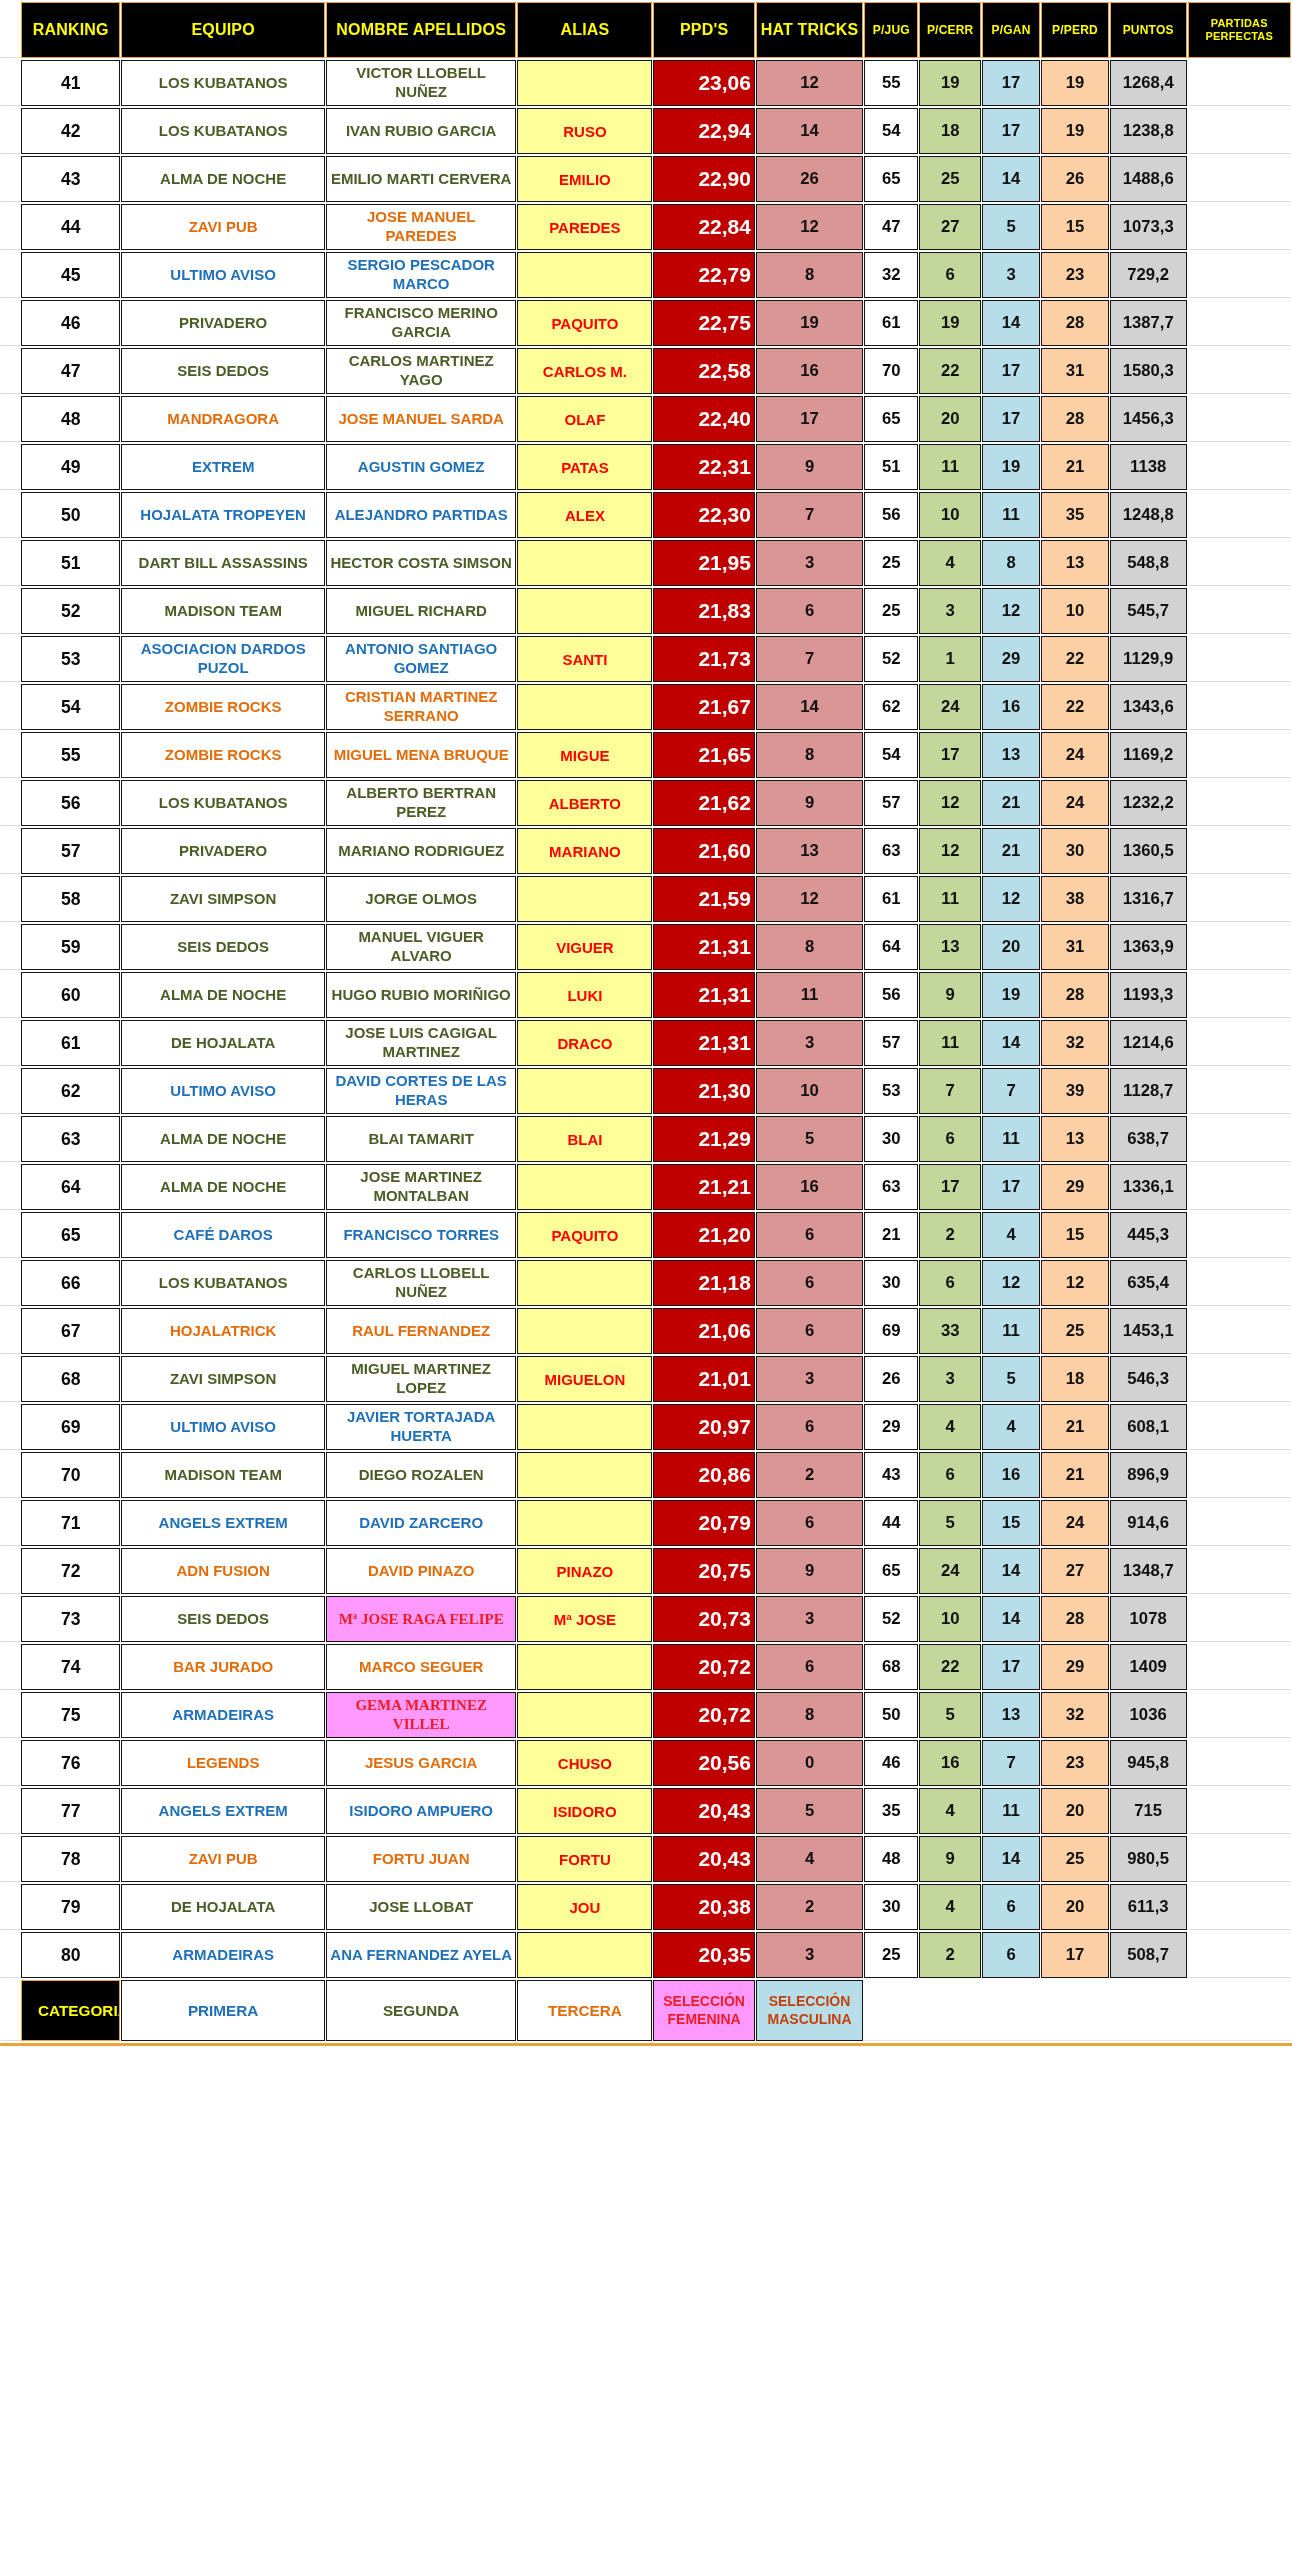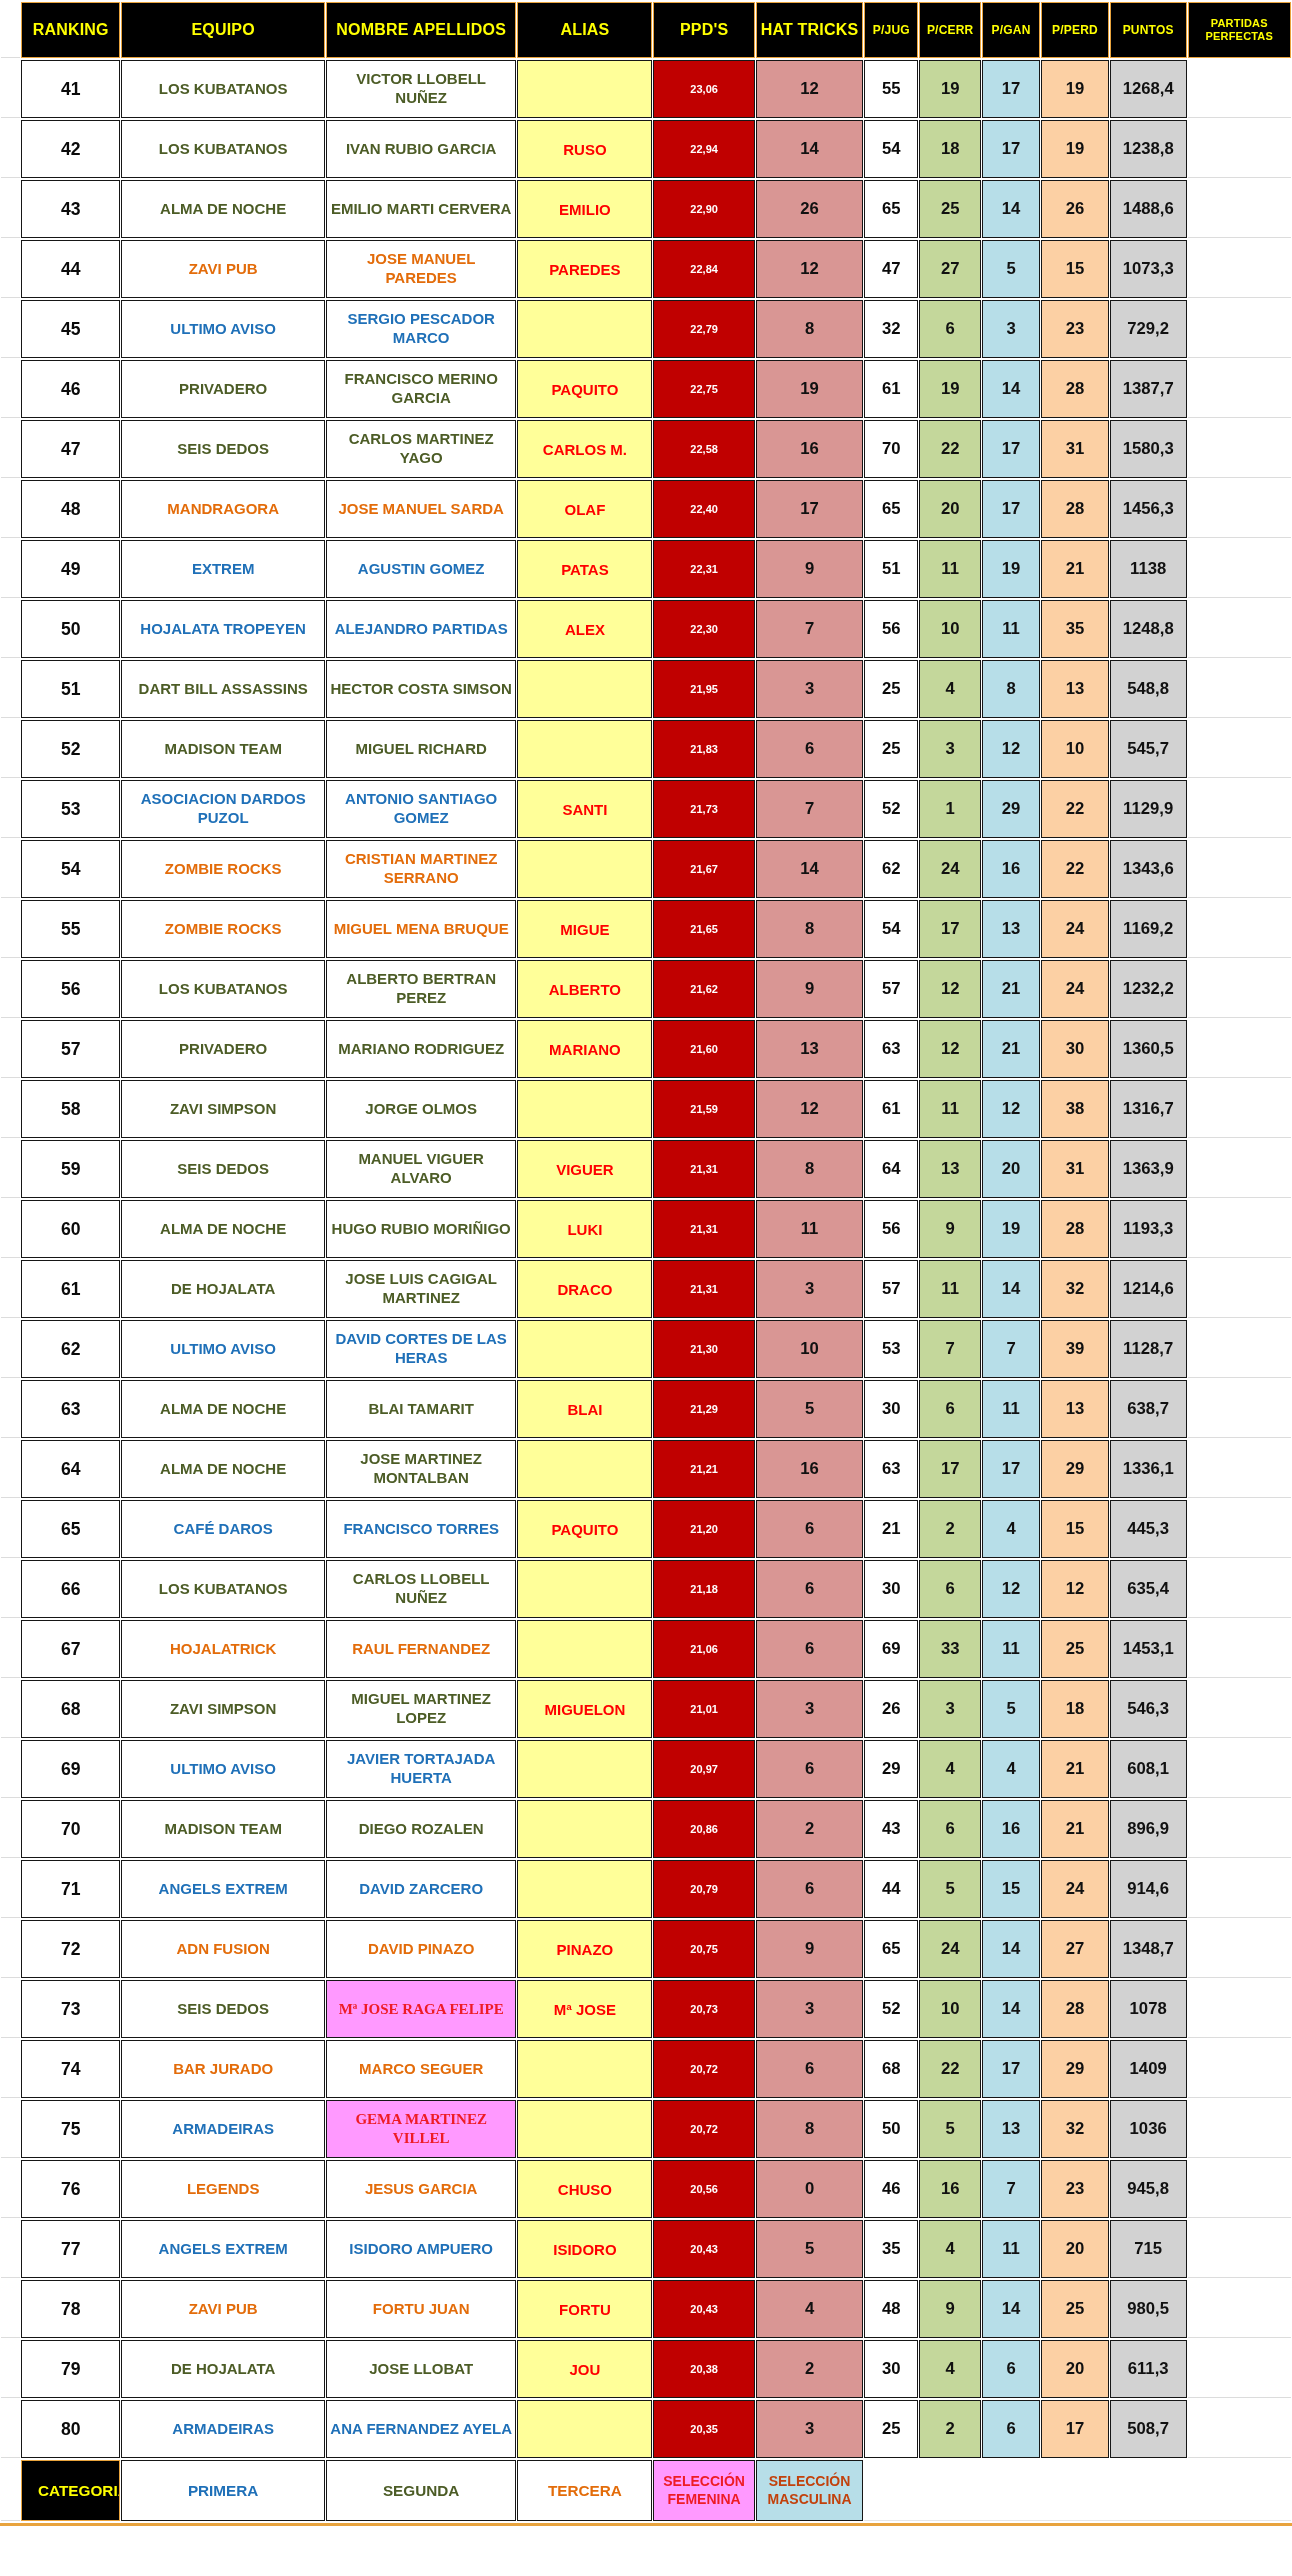--- a/index.html
+++ b/index.html
@@ -2,34 +2,34 @@
 <html style="font-size:15px"><head>
 <meta charset="utf-8">
 <style>
   html,body{margin:0;padding:0;background:#ffffff;}
   body{width:1292px;font-family:"Liberation Sans", sans-serif;-webkit-font-smoothing:antialiased;}
   table{width:1292px;table-layout:fixed;border-collapse:separate;border-spacing:1.9px 2.8px;margin:0;border-bottom:3.7px solid #e8a33d;}
   col.w-gut{width:18.6px;} col.w-rank{width:97px;} col.w-team{width:199px;} col.w-name{width:186px;}
   col.w-alias{width:132px;} col.w-ppd{width:99px;} col.w-ht{width:105px;} col.w-pj{width:53px;}
   col.w-pc{width:60px;} col.w-pg{width:57px;} col.w-ppe{width:66px;} col.w-pts{width:75px;} col.w-ppf{width:101px;}
   th,td{text-align:center;vertical-align:middle;overflow:hidden;}
-  thead tr{height:56px;margin-top:44px;} tbody tr{height:58px;} tfoot tr{height:61px;}
+  thead tr{height:56px;margin-top:44px;} tbody tr{height:46px;} tfoot tr{height:61px;}
   .h{background:#000000;color:#ffff00;border:1.9px solid #e8a33d;font-weight:bold;font-size:16px;letter-spacing:0.2px;padding:0 1.9px;}
   .h.small{font-size:12px;padding:0;}
   .h.tiny{font-size:11px;line-height:1.2;padding:0 3.7px;text-align:center;}
   .gut{background:#ffffff;border:none;border-bottom:0.9px solid #dcdcdc;}
   .ppf{background:#ffffff;border:none;border-bottom:0.9px solid #dcdcdc;}
   .ghost{background:#ffffff;border:none;border-bottom:0.9px solid #e6e6e6;}
   .c{background:#ffffff;border:1.9px solid #161616;font-weight:bold;padding:0 2.8px;}
   .rank{font-size:17.6px;color:#0a0a0a;}
   .team,.name{font-size:15px;line-height:1.25;}
   .primera{color:#1f70b8;} .segunda{color:#4c5c26;} .tercera{color:#e36c0a;}
   .name.fem{background:#ff99ff;color:#ee1c25;font-family:Liberation Serif, serif;}
   .alias{background:#ffff99;color:#ff0000;font-size:15px;}
-  .ppd{background:#c00000;color:#ffffff;font-size:11px;}
+  .ppd{background:#c00000;color:#ffffff;font-size:21px;text-align:right;}
   .ht{background:#d99694;color:#111111;font-size:16.7px;}
   .pj{background:#ffffff;color:#0a0a0a;font-size:16.7px;}
   .pc{background:#c4d79b;color:#111111;font-size:16.7px;}
   .pg{background:#b7dee8;color:#111111;font-size:16.7px;}
   .ppe{background:#fcd0a4;color:#111111;font-size:16.7px;}
   .pts{background:#d2d2d2;color:#111111;font-size:16.7px;}
   .catcell{background:#000000;color:#ffff00;border:1.9px solid #e8a33d;font-weight:bold;font-size:15.3px;padding-left:16px;}
   .leg{font-size:15.3px;line-height:1.25;}
   .leg.femleg{background:#ff99ff;color:#ee1c25;font-size:14px;}
   .leg.mascleg{background:#b7dee8;color:#c2410c;font-size:14px;}

